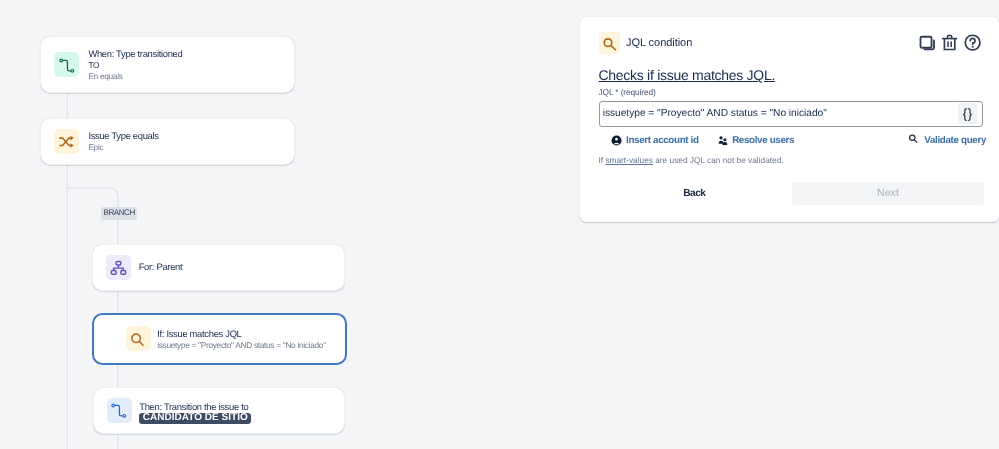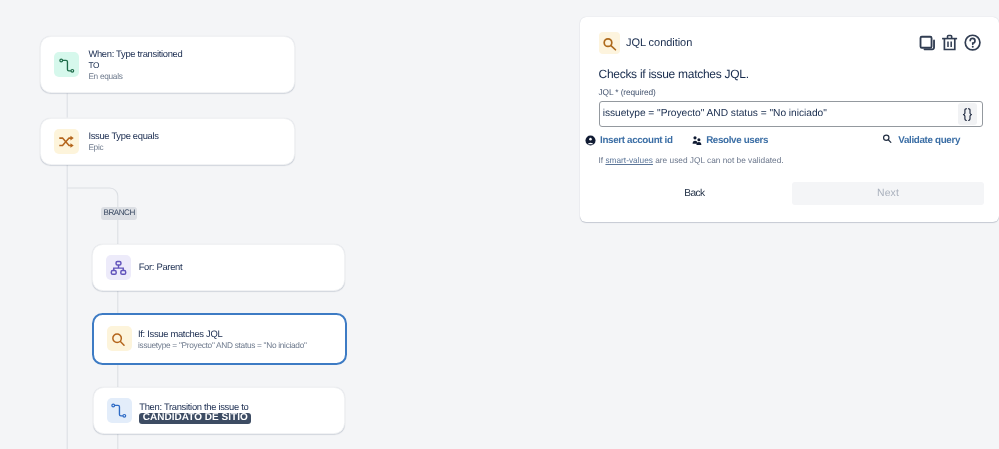--- a/index.html
+++ b/index.html
@@ -24,20 +24,21 @@
     border-radius: 10.5px;
     box-shadow: 0 1px 1px rgba(9,30,66,0.13), 0 0 1px rgba(9,30,66,0.13);
     display: flex;
     align-items: center;
     box-sizing: border-box;
   }
   .card.selected {
     border: 2px solid #3D7BC4;
     border-radius: 10.5px;
     box-shadow: none;
+    justify-content: center;
   }
   .card-icon {
     width: 25px; height: 25px;
     border-radius: 5px;
     margin-left: 13.2px;
     display: flex; align-items: center; justify-content: center;
     flex: none;
   }
   .card-body { margin-left: 9.3px; display: flex; flex-direction: column; justify-content: center; }
   .card-title { font-size: 9.4px; color: #182A4E; line-height: 12px; letter-spacing: -0.3px; }
@@ -81,21 +82,21 @@
   .panel-icon {
     width: 21px; height: 22px; border-radius: 4px;
     background: #FDF4DE;
     display: flex; align-items: center; justify-content: center;
     flex: none;
   }
   .panel-title { font-size: 11px; color: #172B4D; margin-left: 6px; letter-spacing: -0.05px; }
   .panel-actions { position: absolute; display: flex; gap: 10px; align-items: center; }
   .panel-actions .act { cursor: pointer; display: flex; }
 
-  .desc { position: absolute; font-size: 12px; color: #172B4D; letter-spacing: -0.28px; }
+  .desc { position: absolute; font-size: 14px; color: #172B4D; letter-spacing: -0.28px; text-decoration: underline; }
   .flabel { position: absolute; font-size: 8.3px; color: #44546F; letter-spacing: -0.1px; }
 
   .jql-input {
     position: absolute;
     border: 1px solid #94999F;
     border-radius: 3px;
     background: #FFFFFF;
     display: flex; align-items: center;
     box-sizing: border-box;
   }
@@ -111,21 +112,21 @@
   }
 
   .linkrow { position: absolute; display: flex; align-items: center; }
   .linkrow .lk { display: flex; align-items: center; cursor: pointer; }
   .linkrow .lk span.txt { font-size: 9.8px; color: #3B6EA5; margin-left: 4px; font-weight: bold; letter-spacing: -0.34px; }
 
   .hint { position: absolute; font-size: 8.3px; color: #6B778C; letter-spacing: 0px; }
   .hint a { color: #5C7699; text-decoration: underline; }
 
   .btn-back {
-    position: absolute; font-size: 10.2px; color: #1B2A41; font-weight: normal;
+    position: absolute; font-size: 10.2px; color: #1B2A41; font-weight: bold;
     letter-spacing: -0.55px;
     display: flex; align-items: center; justify-content: center; cursor: pointer;
   }
   .btn-next {
     position: absolute; background: #F4F5F7; border-radius: 3px;
     display: flex; align-items: center; justify-content: center;
     font-size: 10.4px; color: #A9B0BC; cursor: default; letter-spacing: 0.1px;
   }
 </style>
 </head>
@@ -255,21 +256,21 @@
 
     <div class="desc" style="left:18.5px; top:50.2px;">Checks if issue matches JQL.</div>
 
     <div class="flabel" style="left:18.5px; top:70.2px;">JQL * (required)</div>
 
     <div class="jql-input" style="left:18.7px; top:83.7px; width:384.7px; height:26.6px;">
       <div class="jql-text">issuetype = "Proyecto" AND status = "No iniciado"</div>
       <div class="brace-btn">{}</div>
     </div>
 
-    <div class="linkrow" style="left:5px; top:118px; width:383px;justify-content:center;">
+    <div class="linkrow" style="left:31px; top:118px; width:383px;justify-content:center;">
       <div class="lk">
         <svg width="11" height="11" viewBox="0 0 24 24">
           <circle cx="12" cy="12" r="11" fill="#101B33"></circle>
           <circle cx="12" cy="9.0" r="2.8" fill="#FFFFFF"></circle>
           <path d="M5.8,20.4 a6.4,5.0 0 0 1 12.4,0 z" fill="#FFFFFF"></path>
         </svg>
         <span class="txt">Insert account id</span>
       </div>
       <div class="lk" style="margin-left:18px;">
         <svg width="11.5" height="11.5" viewBox="0 0 24 24">

